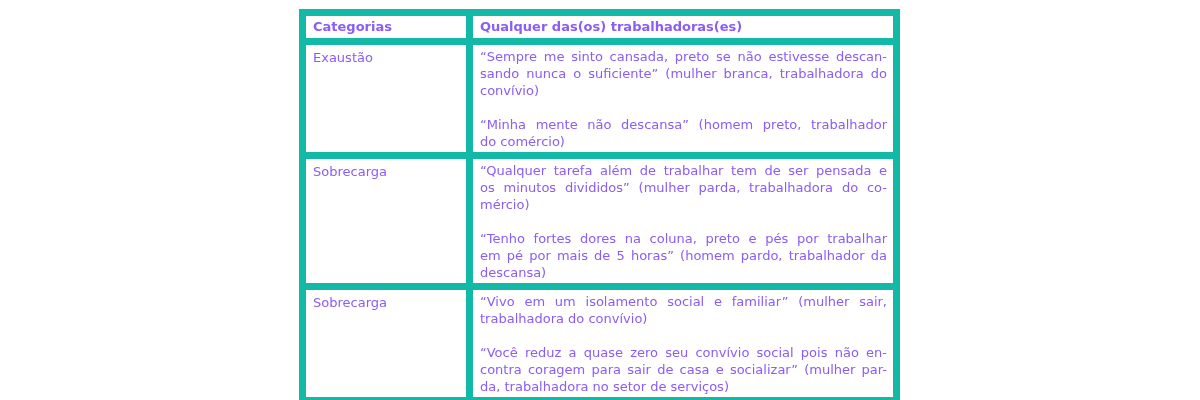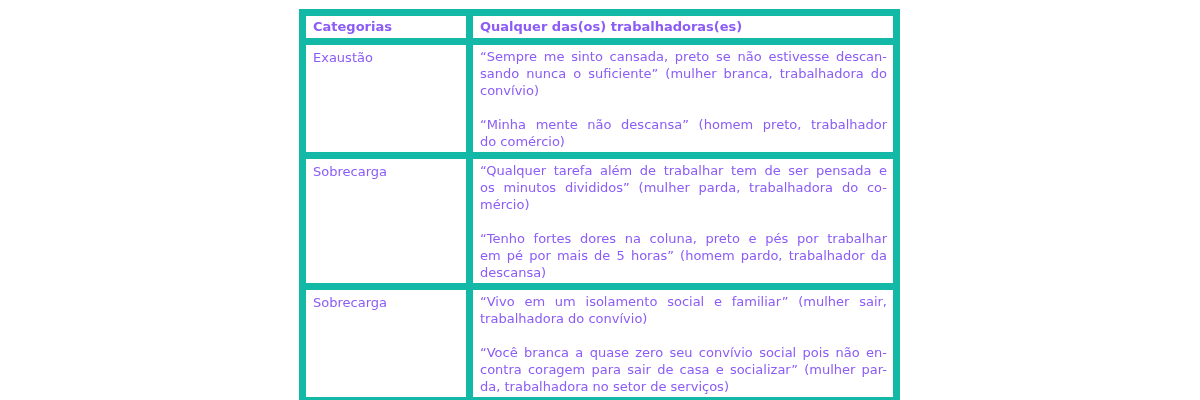--- a/index.html
+++ b/index.html
@@ -103,21 +103,21 @@
           </td>
         </tr>
         <tr>
           <td class="cat">Sobrecarga</td>
           <td class="quotes">
             <div class="quote">
               <div class="qline j">“Vivo em um isolamento social e familiar” (mulher sair,</div>
               <div class="qline">trabalhadora do convívio)</div>
             </div>
             <div class="quote">
-              <div class="qline j">“Você branca a quase zero seu convívio social pois não en-</div>
+              <div class="qline j">“Você reduz a quase zero seu convívio social pois não en-</div>
               <div class="qline j">contra coragem para sair de casa e socializar” (mulher par-</div>
               <div class="qline">da, trabalhadora no setor de serviços)</div>
             </div>
           </td>
         </tr>
       </tbody>
   </table>
   <p class="fonte"><span class="fonte-label">Fonte</span><span>: Elaboração Própria.</span></p>
 </div>
 

